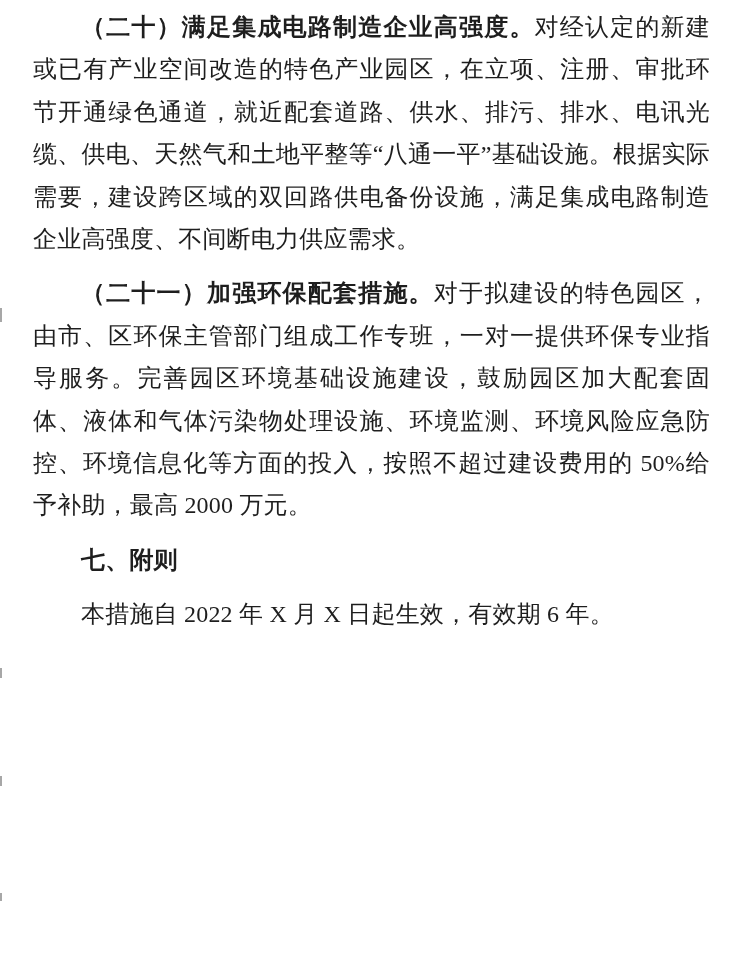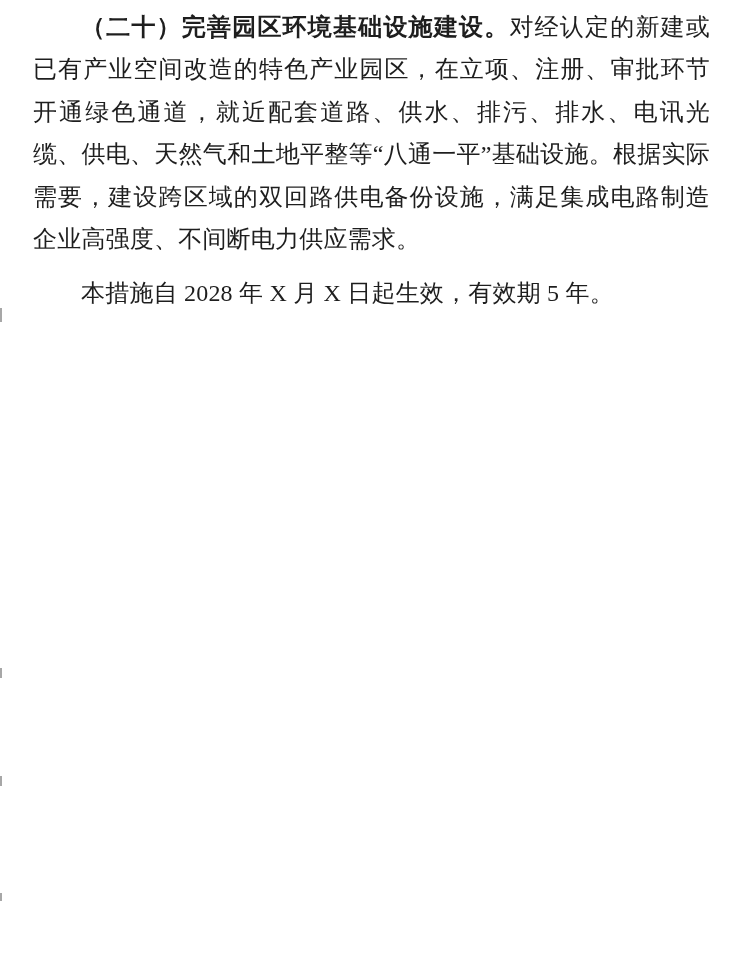--- a/index.html
+++ b/index.html
@@ -48,25 +48,27 @@
   .speck.s1 { top: 308px; height: 14px; }
   .speck.s2 { top: 668px; height: 10px; }
   .speck.s3 { top: 776px; height: 10px; }
   .speck.s4 { top: 893px; height: 8px; }
 </style>
 </head>
 <body>
 
 <div class="page">
 
-  <p class="para"><b class="lead">（二十）完善园区环境基础设施建设。</b><span>对经认定的新建或已有产业空间改造的特色产业园区，在立项、注册、审批环节开通绿色通道，就近配套道路、供水、排污、排水、电讯光缆、供电、天然气和土地平整等“八通一平”基础设施。根据实际需要，建设跨区域的双回路供电备份设施，满足集成电路制造企业高强度、不间断电力供应需求。</span></p>
+  <p class="para"><b class="lead">（二十）满足集成电路制造企业高强度。</b><span>对经认定的新建或已有产业空间改造的特色产业园区，在立项、注册、审批环节开通绿色通道，就近配套道路、供水、排污、排水、电讯光缆、供电、天然气和土地平整等“八通一平”基础设施。根据实际需要，建设跨区域的双回路供电备份设施，满足集成电路制造企业高强度、不间断电力供应需求。</span></p>
+
+  <p class="para"><b class="lead">（二十一）加强环保配套措施。</b><span>对于拟建设的特色园区，由市、区环保主管部门组成工作专班，一对一提供环保专业指导服务。完善园区环境基础设施建设，鼓励园区加大配套固体、液体和气体污染物处理设施、环境监测、环境风险应急防控、环境信息化等方面的投入，按照不超过建设费用的 50%给予补助，最高 2000 万元。</span></p>
+
+  <p class="para section-heading"><b class="lead">七、附则</b></p>
 
 
-
-
-  <p class="para"><span>本措施自 2028 年 X 月 X 日起生效，有效期 5 年。</span></p>
+  <p class="para"><span>本措施自 2022 年 X 月 X 日起生效，有效期 6 年。</span></p>
 
   <div class="speck s1"></div>
   <div class="speck s2"></div>
   <div class="speck s3"></div>
   <div class="speck s4"></div>
 
 </div>
 
 </body></html>

